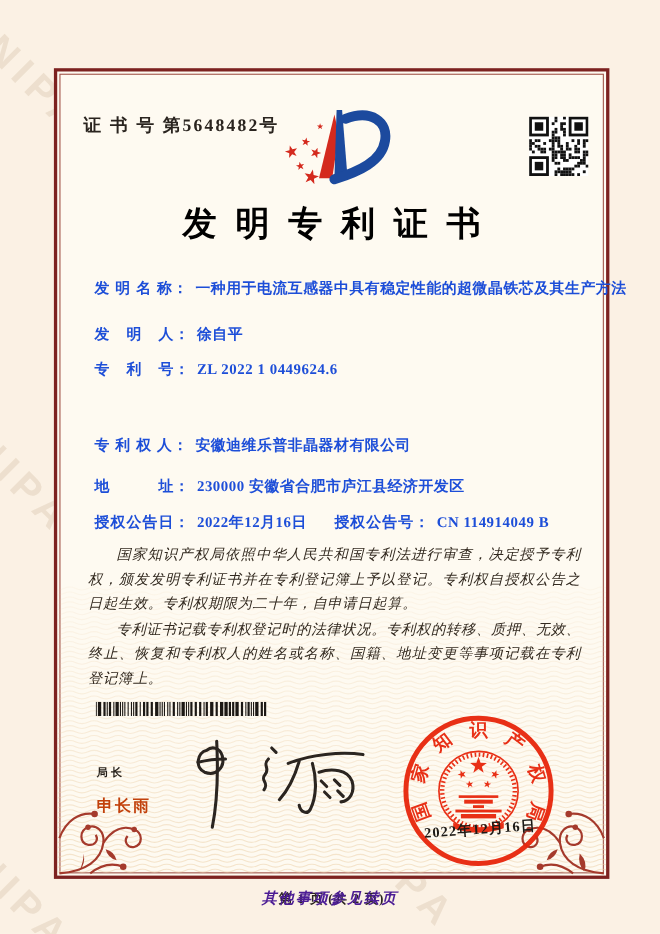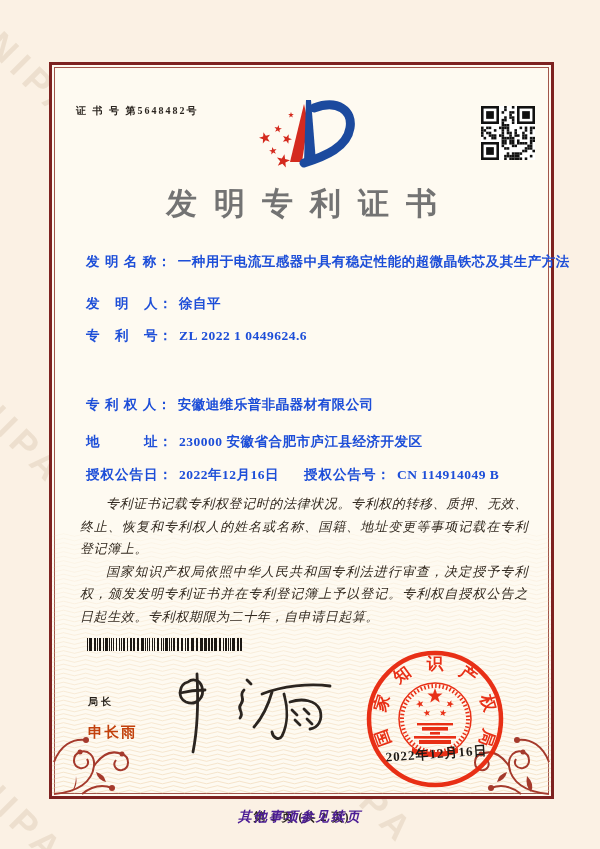--- a/index.html
+++ b/index.html
@@ -24,27 +24,27 @@
     position:absolute;left:49px;top:62px;width:505px;height:737px;
     border:3px solid #7d2220;background:#fefaf1;box-sizing:border-box;
   }
   .frame-inner{
     position:absolute;left:2px;top:2px;right:2px;bottom:2px;
     border:1px solid #a2554a;
   }
   .waves{position:absolute;left:0;top:0;width:499px;height:731px;pointer-events:none;}
   .cert-number{
     position:absolute;left:24px;top:39px;
-    font-size:10px;letter-spacing:2px;color:#2a241f;font-weight:600;
+    font-size:16px;letter-spacing:2px;color:#2a241f;font-weight:600;
   }
   .logo{position:absolute;left:202px;top:33px;width:106px;height:82px;}
   .qr{position:absolute;left:429px;top:41px;width:54px;height:54px;}
   .title{
     position:absolute;left:0;top:118px;width:100%;
-    text-align:center;font-size:31px;font-weight:700;color:#737373;
+    text-align:center;font-size:31px;font-weight:700;color:#000000;
     letter-spacing:17px;padding-left:17px;box-sizing:border-box;
   }
   .field-row{position:absolute;left:34px;font-size:13.5px;color:#1d4ed8;font-weight:600;white-space:nowrap;}
   .field-row .lbl{letter-spacing:1px;white-space:pre;}
   .field-row .val{margin-left:6px;letter-spacing:0.5px;}
   .grant-number{position:absolute;left:218px;top:0;}
   .paragraphs{
     position:absolute;left:28px;top:428px;width:448px;
     font-size:13px;line-height:22.5px;color:#32291f;
     font-style:italic;letter-spacing:0.6px;text-align:justify;
@@ -347,22 +347,22 @@
       <span class="lbl">地　　　址：</span><span class="val">230000 安徽省合肥市庐江县经济开发区</span>
     </div>
     <div class="field-row" style="top:401px">
       <span class="lbl">授权公告日：</span><span class="val">2022年12月16日</span>
       <span class="grant-number">
         <span class="lbl">授权公告号：</span><span class="val">CN 114914049 B</span>
       </span>
     </div>
 
     <div class="paragraphs">
+      <p>国家知识产权局依照中华人民共和国专利法进行审查，决定授予专利权，颁发发明专利证书并在专利登记簿上予以登记。专利权自授权公告之日起生效。专利权期限为二十年，自申请日起算。</p>
       <p>专利证书记载专利权登记时的法律状况。专利权的转移、质押、无效、终止、恢复和专利权人的姓名或名称、国籍、地址变更等事项记载在专利登记簿上。</p>
-      <p>国家知识产权局依照中华人民共和国专利法进行审查，决定授予专利权，颁发发明专利证书并在专利登记簿上予以登记。专利权自授权公告之日起生效。专利权期限为二十年，自申请日起算。</p>
     </div>
 
     <svg class="barcode" id="barcode-svg" viewBox="0 0 158 13">
         <rect x="0" y="0" width="1" height="13" fill="#1c1814"></rect>
         <rect x="2" y="0" width="3" height="13" fill="#1c1814"></rect>
         <rect x="7" y="0" width="2" height="13" fill="#1c1814"></rect>
         <rect x="10" y="0" width="1" height="13" fill="#1c1814"></rect>
         <rect x="12" y="0" width="2" height="13" fill="#1c1814"></rect>
         <rect x="16" y="0" width="1" height="13" fill="#1c1814"></rect>
         <rect x="18" y="0" width="3" height="13" fill="#1c1814"></rect>

